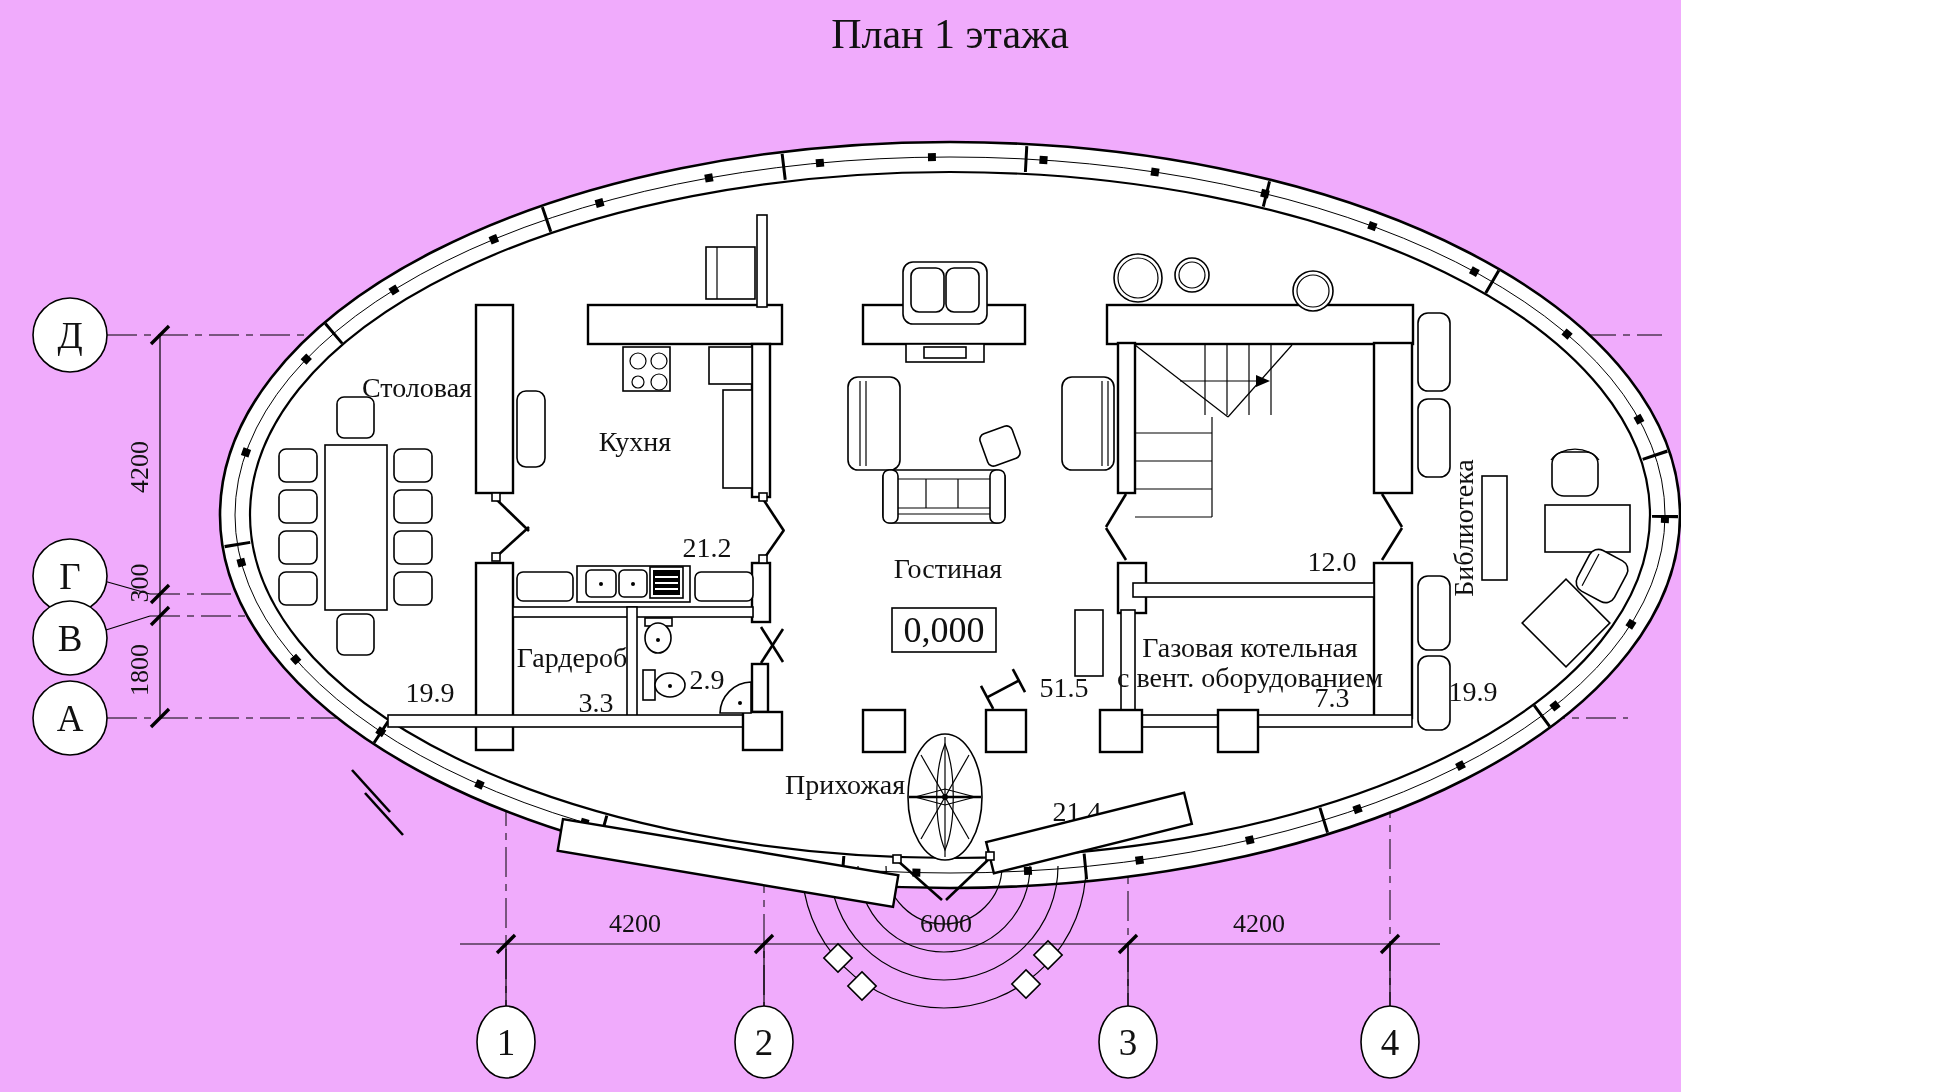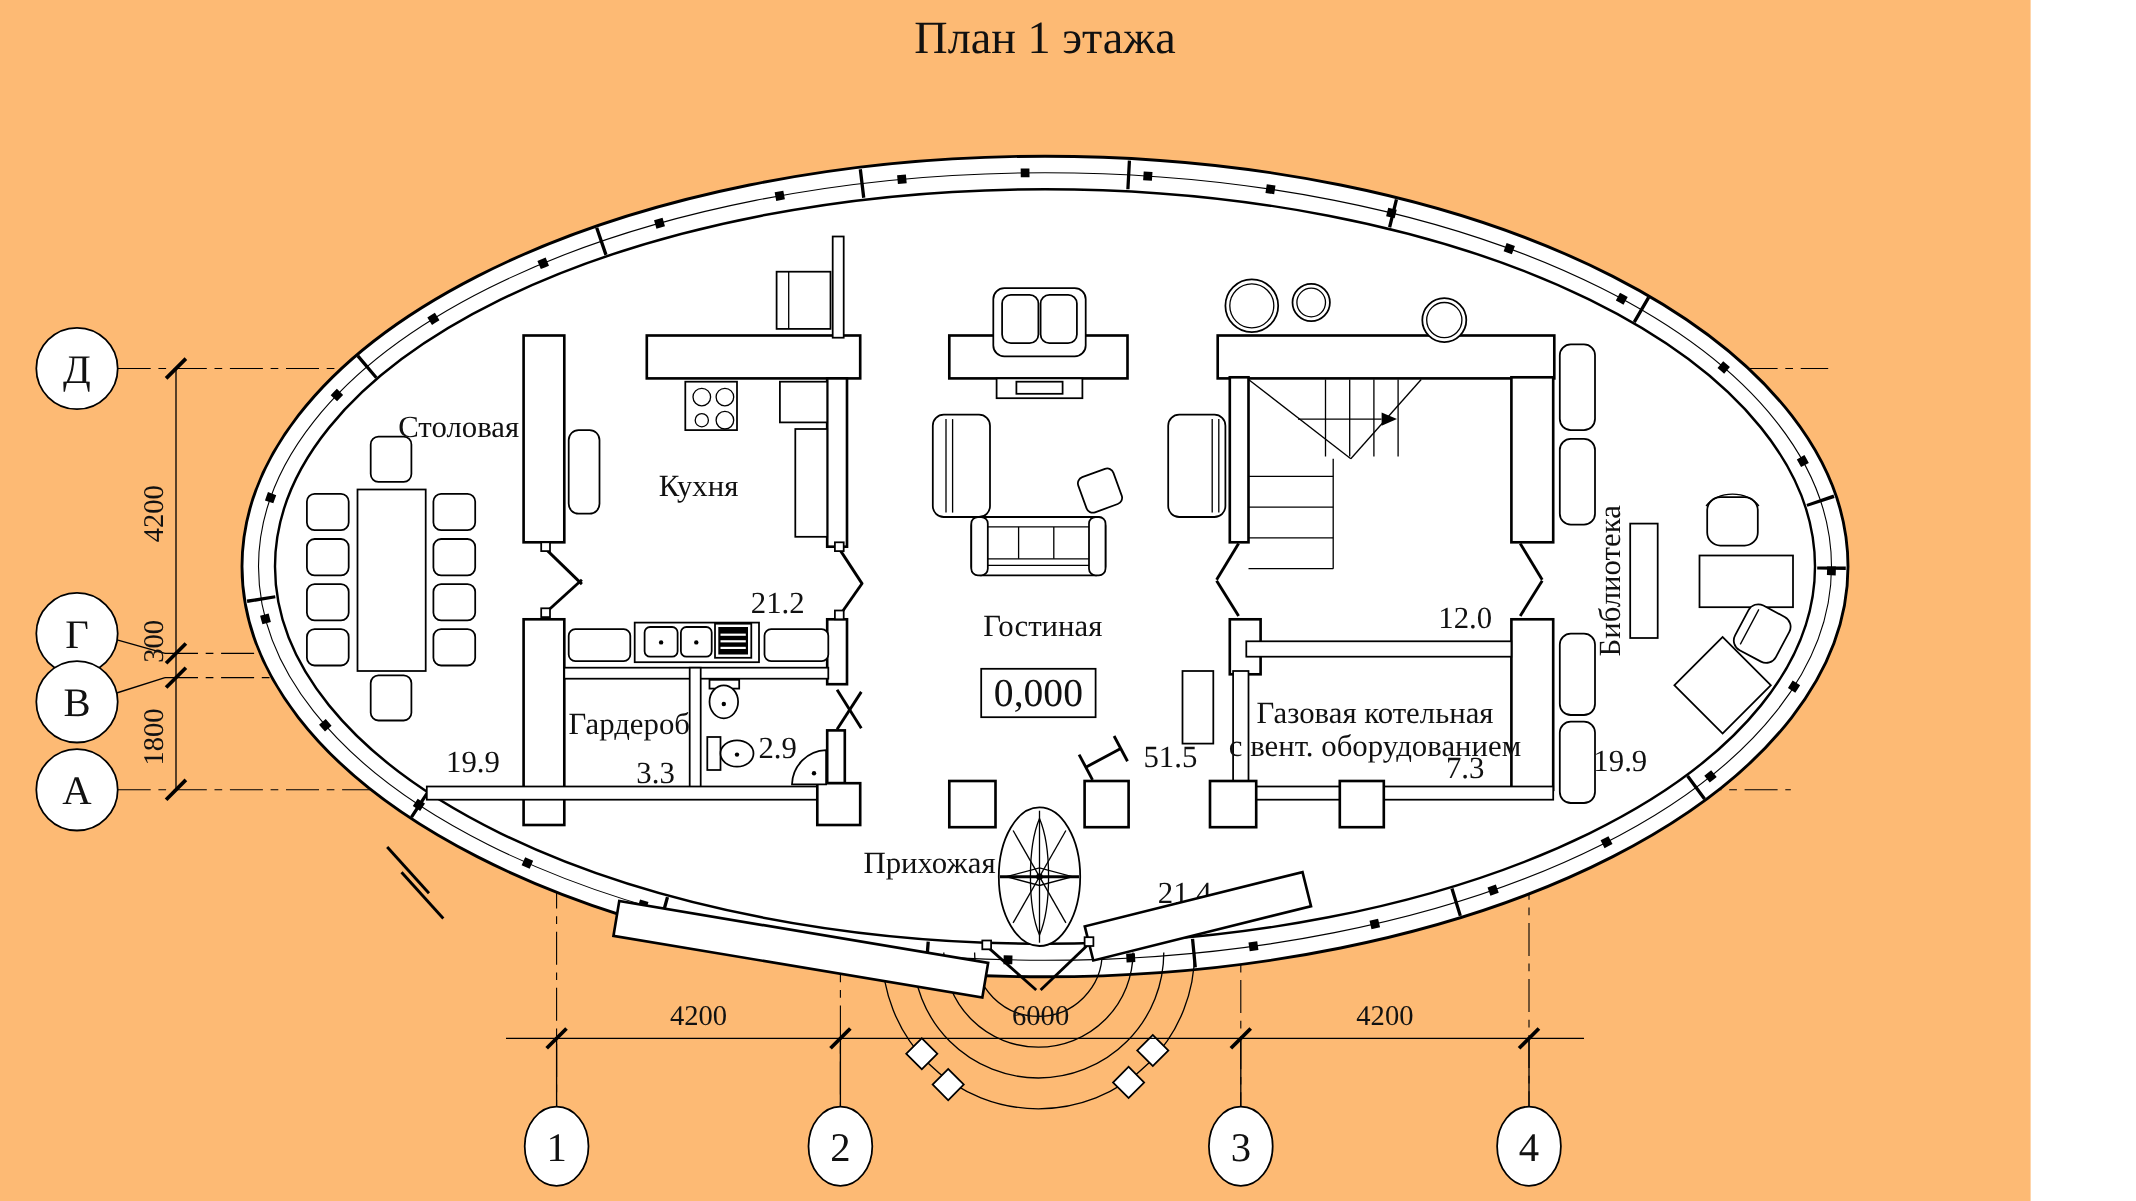--- a/index.html
+++ b/index.html
@@ -1,16 +1,16 @@
 <!DOCTYPE html>
 <html><head>
 <meta charset="utf-8">
 <style>
   html,body{margin:0;padding:0;background:#ffffff;}
-  .page{width:1846px;height:1092px;background:#fdba74;position:relative;overflow:hidden;}
+  .page{width:1681px;height:1092px;background:#f0abfc;position:relative;overflow:hidden;}
   svg{display:block;}
   text{font-family:"Liberation Serif","DejaVu Serif",serif;fill:#111;}
   .title{font-size:42px;}
   .lbl{font-size:28px;}
   .area{font-size:28px;}
   .axis{font-size:37px;}
   .dim{font-size:26px;}
   .elev{font-size:36px;}
   .wall{fill:#fff;stroke:#000;stroke-width:2.4;}
   .wallthin{fill:#fff;stroke:#000;stroke-width:1.6;}

